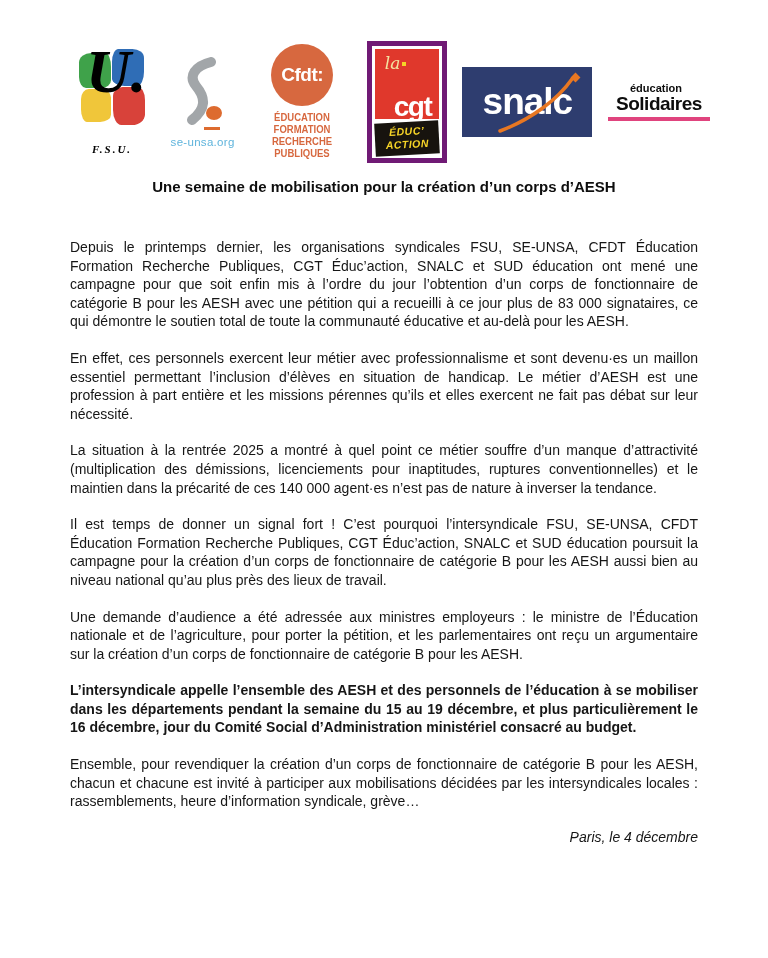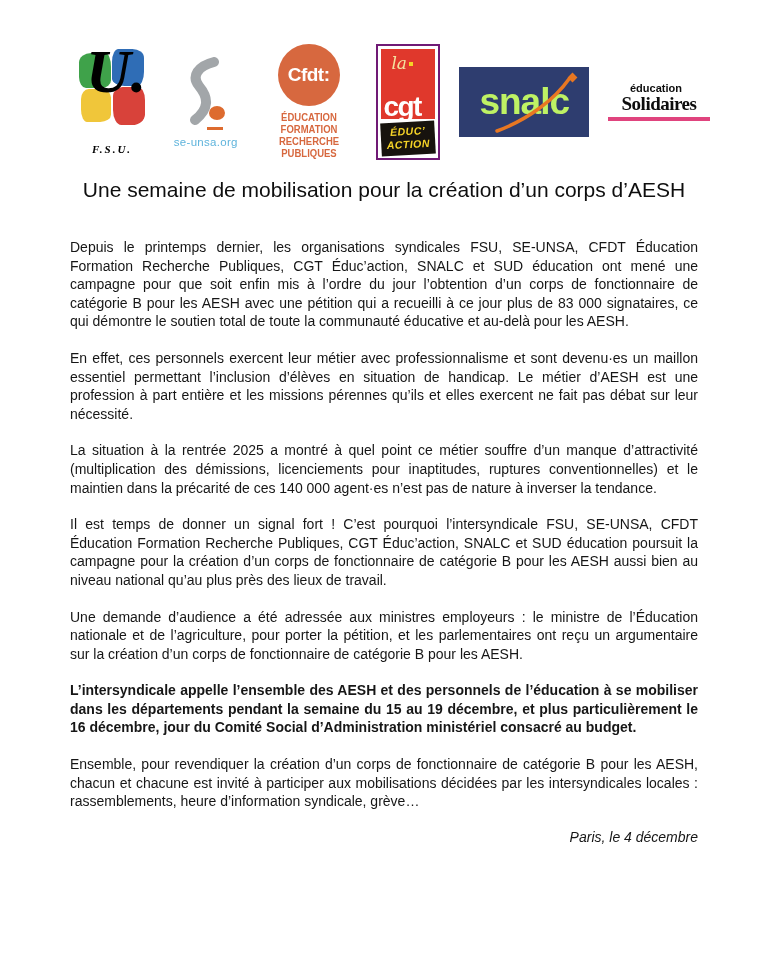--- a/index.html
+++ b/index.html
@@ -42,67 +42,67 @@
   .logo-cfdt{width:98px;text-align:center;}
   .cfdt-circle{
     width:62px;height:62px;border-radius:50%;background:#d7683f;margin:0 auto 6px;
     display:flex;align-items:center;justify-content:center;
     color:#fff;font-weight:bold;font-size:19px;letter-spacing:-0.5px;
   }
   .cfdt-lines{color:#d7683f;font-weight:bold;font-size:10px;line-height:12px;transform:scaleX(0.95);}
   .cfdt-lines span{display:block;}
 
   
-  .logo-cgt{width:64px;background:#fff;border:2px solid #701a75;padding:3px;box-sizing:border-box;}
+  .logo-cgt{width:80px;background:#fff;border:5px solid #701a75;padding:3px;box-sizing:border-box;}
   .cgt-red{position:relative;background:#e0382c;height:70px;}
   .cgt-la{
     position:absolute;left:10px;top:4px;font-family:"DejaVu Serif",serif;
     font-style:italic;font-size:17px;color:#f3e2a0;
   }
   .cgt-la::after{content:"";display:inline-block;width:4px;height:4px;background:#f5d327;margin-left:2px;vertical-align:middle;}
   .cgt-word{
-    position:absolute;left:2px;bottom:-2px;color:#fff;font-weight:bold;
+    position:absolute;left:19px;bottom:-2px;color:#fff;font-weight:bold;
     font-size:28px;letter-spacing:-1.5px;line-height:1;
   }
   .cgt-black{
     margin-top:3px;background:#17130e;transform:rotate(-3deg);
     color:#f5d327;font-style:italic;font-weight:bold;font-size:10.5px;
     text-align:center;line-height:1.25;padding:3px 0 4px;
   }
   .cgt-black span{display:block;letter-spacing:0.5px;}
 
   
   .logo-snalc{position:relative;width:130px;height:70px;background:#2e3d6f;}
   .snalc-text{
     position:absolute;inset:0;display:flex;align-items:center;justify-content:center;
-    color:#bef264;font-weight:bold;font-size:37px;letter-spacing:-1px;
+    color:#ffffff;font-weight:bold;font-size:37px;letter-spacing:-1px;
   }
   .snalc-swoosh{position:absolute;inset:0;}
 
   
   .logo-sud{width:102px;text-align:center;}
   .sud-edu{font-size:11px;font-weight:bold;color:#0d0d0d;text-align:center;padding-right:6px;line-height:1;}
   .sud-name{
     position:relative;font-size:40px;font-weight:bold;font-style:italic;
     letter-spacing:-3px;line-height:0.92;color:#0d0d0d;
   }
   .sud-union{
     position:absolute;right:0;bottom:3px;font-size:5px;font-weight:normal;
     font-style:normal;letter-spacing:0;color:#222;
   }
   .sud-sol{
-    font-family:Liberation Serif, serif;font-weight:bold;font-size:19px;
+    font-family:Liberation Sans, sans-serif;font-weight:bold;font-size:19px;
     letter-spacing:-0.5px;color:#0d0d0d;line-height:1.1;
   }
   .sud-bar{height:4px;background:#e0447e;margin-top:2px;}
 
   
   .title{
     position:absolute;top:178px;left:70px;right:70px;margin:0;
-    font-size:21px;font-weight:normal;text-align:center;color:#0e0e0e;
+    font-size:15px;font-weight:bold;text-align:center;color:#0e0e0e;
   }
   .body{position:absolute;top:238px;left:70px;width:628px;}
   .body p{
     margin:0 0 18px 0;font-size:14px;line-height:18.6px;
     text-align:justify;color:#161616;
   }
   .body p.bold{font-weight:bold;}
   .dateline{
     margin-top:12px;text-align:right;font-style:italic;font-size:14px;color:#161616;
   }

